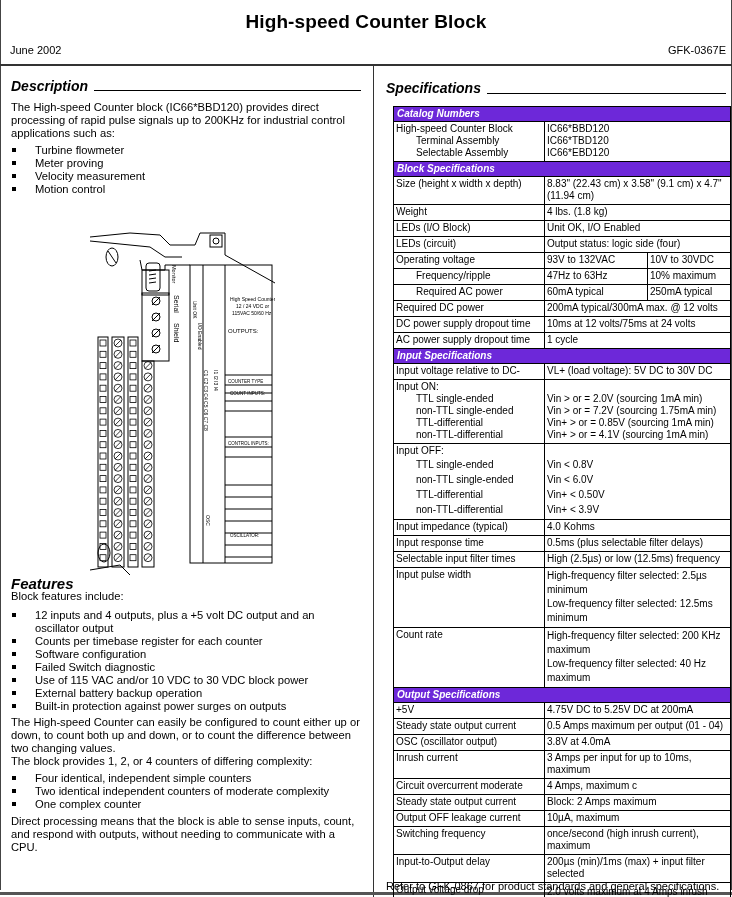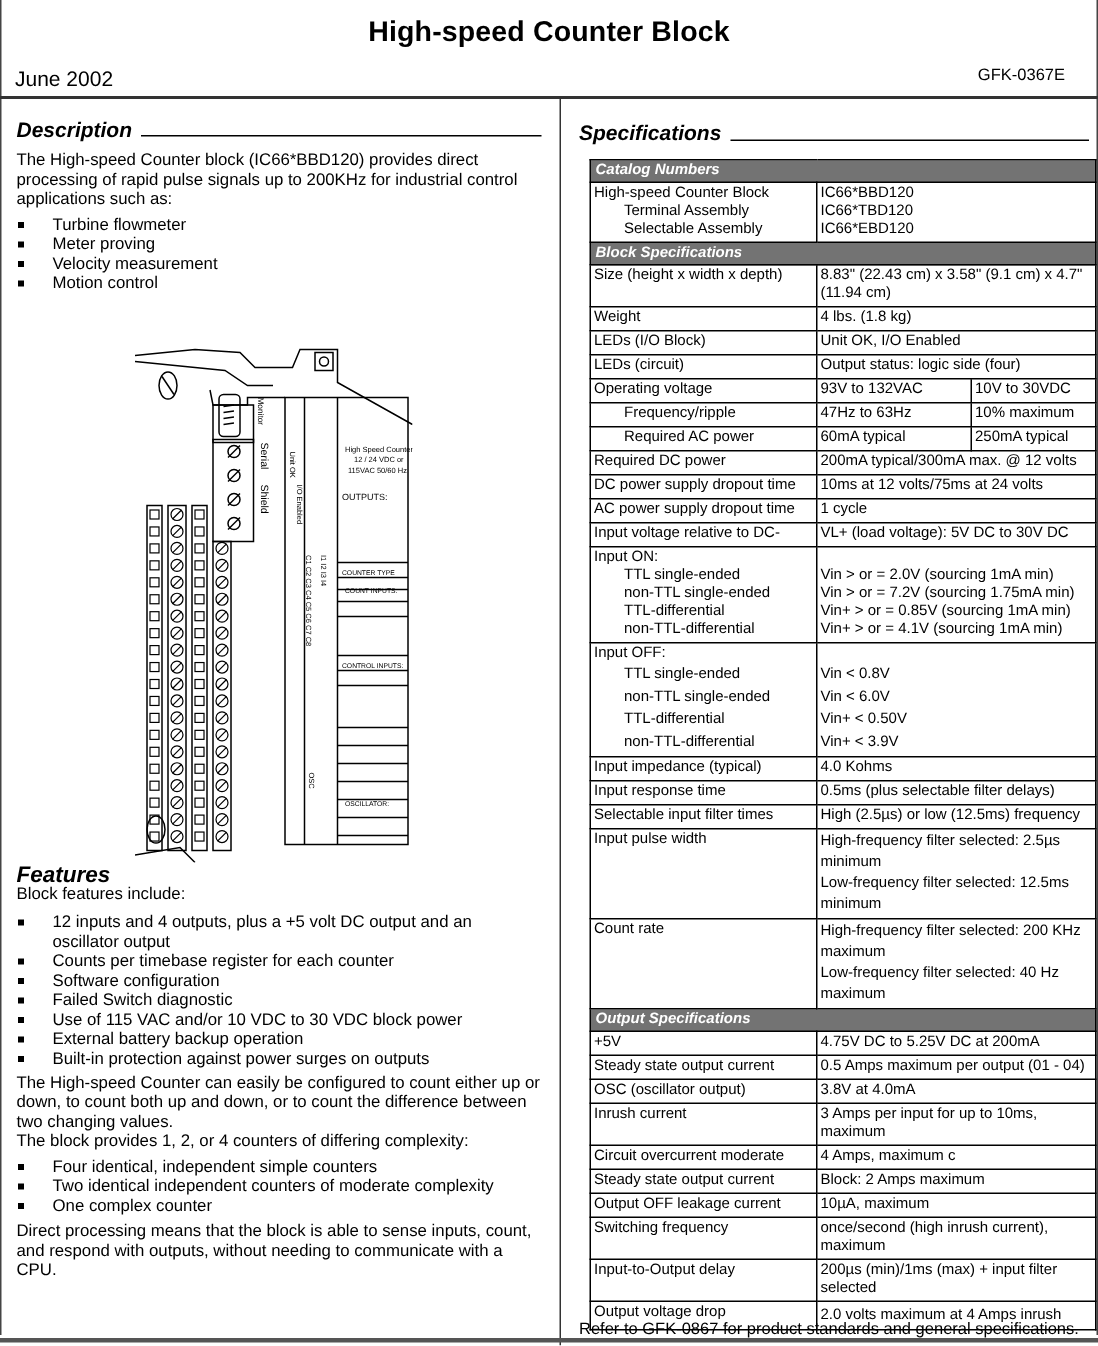--- a/index.html
+++ b/index.html
@@ -2,41 +2,41 @@
 <html><head>
 <meta charset="utf-8">
 <style>
   html, body { margin: 0; padding: 0; background: #ffffff; }
   body { width: 732px; height: 897px; position: relative; overflow: hidden;
          font-family: "Liberation Sans", sans-serif; color: #000; }
   .page-frame { position: absolute; left: 0; top: 0; width: 730px; height: 890px;
                 border-left: 1px solid #444; border-right: 1px solid #444; }
   .title { position: absolute; top: 11px; left: 0; width: 732px; text-align: center;
            font-size: 19px; font-weight: bold; letter-spacing: 0.1px; }
-  .date { position: absolute; top: 44px; left: 10px; font-size: 14px; }
-  .docnum { position: absolute; top: 44px; right: 22px; font-size: 11px; }
+  .date { position: absolute; top: 44px; left: 10px; font-size: 11px; }
+  .docnum { position: absolute; top: 44px; right: 6px; font-size: 11px; }
   .hrule { position: absolute; top: 64px; left: 0; width: 732px; height: 2px; background: #333; }
   .vrule { position: absolute; top: 66px; left: 373px; width: 1px; height: 831px; background: #333; }
   .bottom-rule { position: absolute; top: 892px; left: 0; width: 732px; height: 3px; background: #555; }
 
   .left { position: absolute; left: 11px; top: 80px; width: 350px; font-size: 11.2px; line-height: 13px; }
   .sec-head { font-weight: bold; font-style: italic; font-size: 14px; display: flex; align-items: flex-end; }
   .sec-head .line { flex: 1; border-bottom: 1.5px solid #000; margin-left: 6px; margin-bottom: 2px; height: 1px; }
   .para { margin: 0; }
   ul.bul { list-style: none; margin: 0; padding: 0; }
   ul.bul li { position: relative; padding-left: 24px; }
   ul.bul li .sq { position: absolute; left: 1px; top: 4px; width: 4px; height: 4px; background: #000; }
 
   .diagram { position: absolute; left: 90px; top: 215px; width: 185px; height: 360px; }
 
   .right { position: absolute; left: 386px; top: 80px; width: 340px; }
   .spec-table { position: absolute; left: 393px; top: 106px; width: 338px; border-collapse: collapse;
                 font-size: 10px; line-height: 12px; font-family: "Liberation Sans", sans-serif; }
   .spec-table td { border: 1px solid #000; padding: 1px 2px 2px 2px; vertical-align: top; }
-  .spec-table tr.hdr td { background: #737373; color: #fff; font-weight: bold; font-style: italic; padding: 1px 3px; }
+  .spec-table tr.hdr td { background: #6d28d9; color: #fff; font-weight: bold; font-style: italic; padding: 1px 3px; }
   .spec-table td.c1 { width: 126px; }
   .ind { padding-left: 20px; display: block; }
   .footnote { position: absolute; left: 386px; top: 880px; font-size: 11px; }
 </style>
 </head>
 <body>
 
 <div class="page-frame"></div>
 <div class="title">High-speed Counter Block</div>
 <div class="date">June  2002</div>
@@ -344,20 +344,23 @@
       </tr>
   <tr>
         <td class="c1">DC power supply dropout time</td>
         <td colspan="2">10ms at 12 volts/75ms at 24 volts</td>
       </tr>
   <tr>
         <td class="c1">AC power supply dropout time</td>
         <td colspan="2">1 cycle</td>
       </tr>
 
+  <tr class="hdr">
+        <td colspan="3">Input  Specifications</td>
+      </tr>
   <tr>
         <td class="c1">Input voltage relative to DC-</td>
         <td colspan="2">VL+ (load voltage): 5V DC to 30V DC</td>
       </tr>
   <tr>
     <td class="c1">
       <span>Input ON:</span>
       <span class="ind">TTL single-ended</span>
       <span class="ind">non-TTL single-ended</span>
       <span class="ind">TTL-differential</span>

